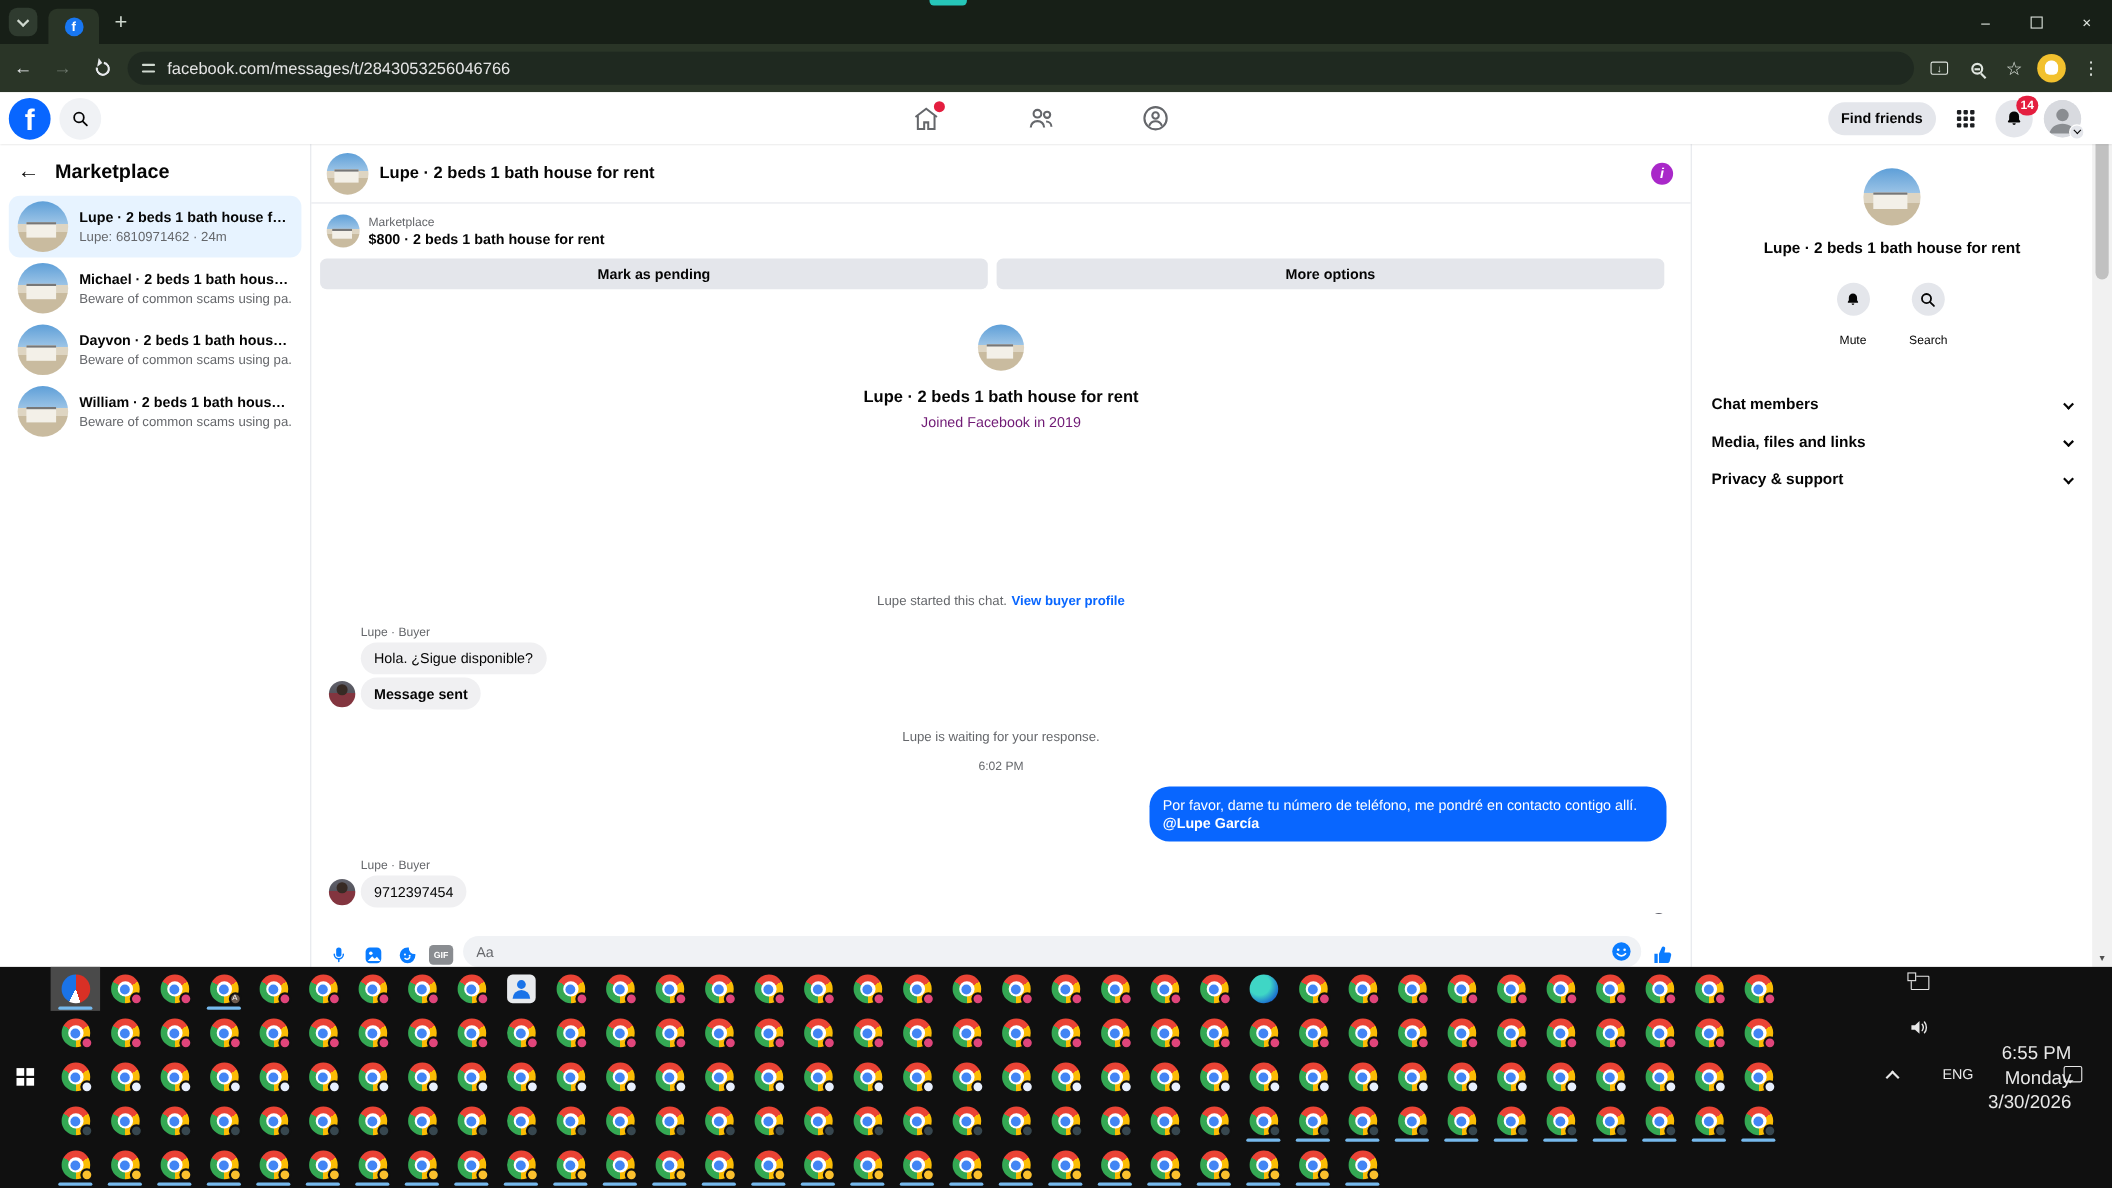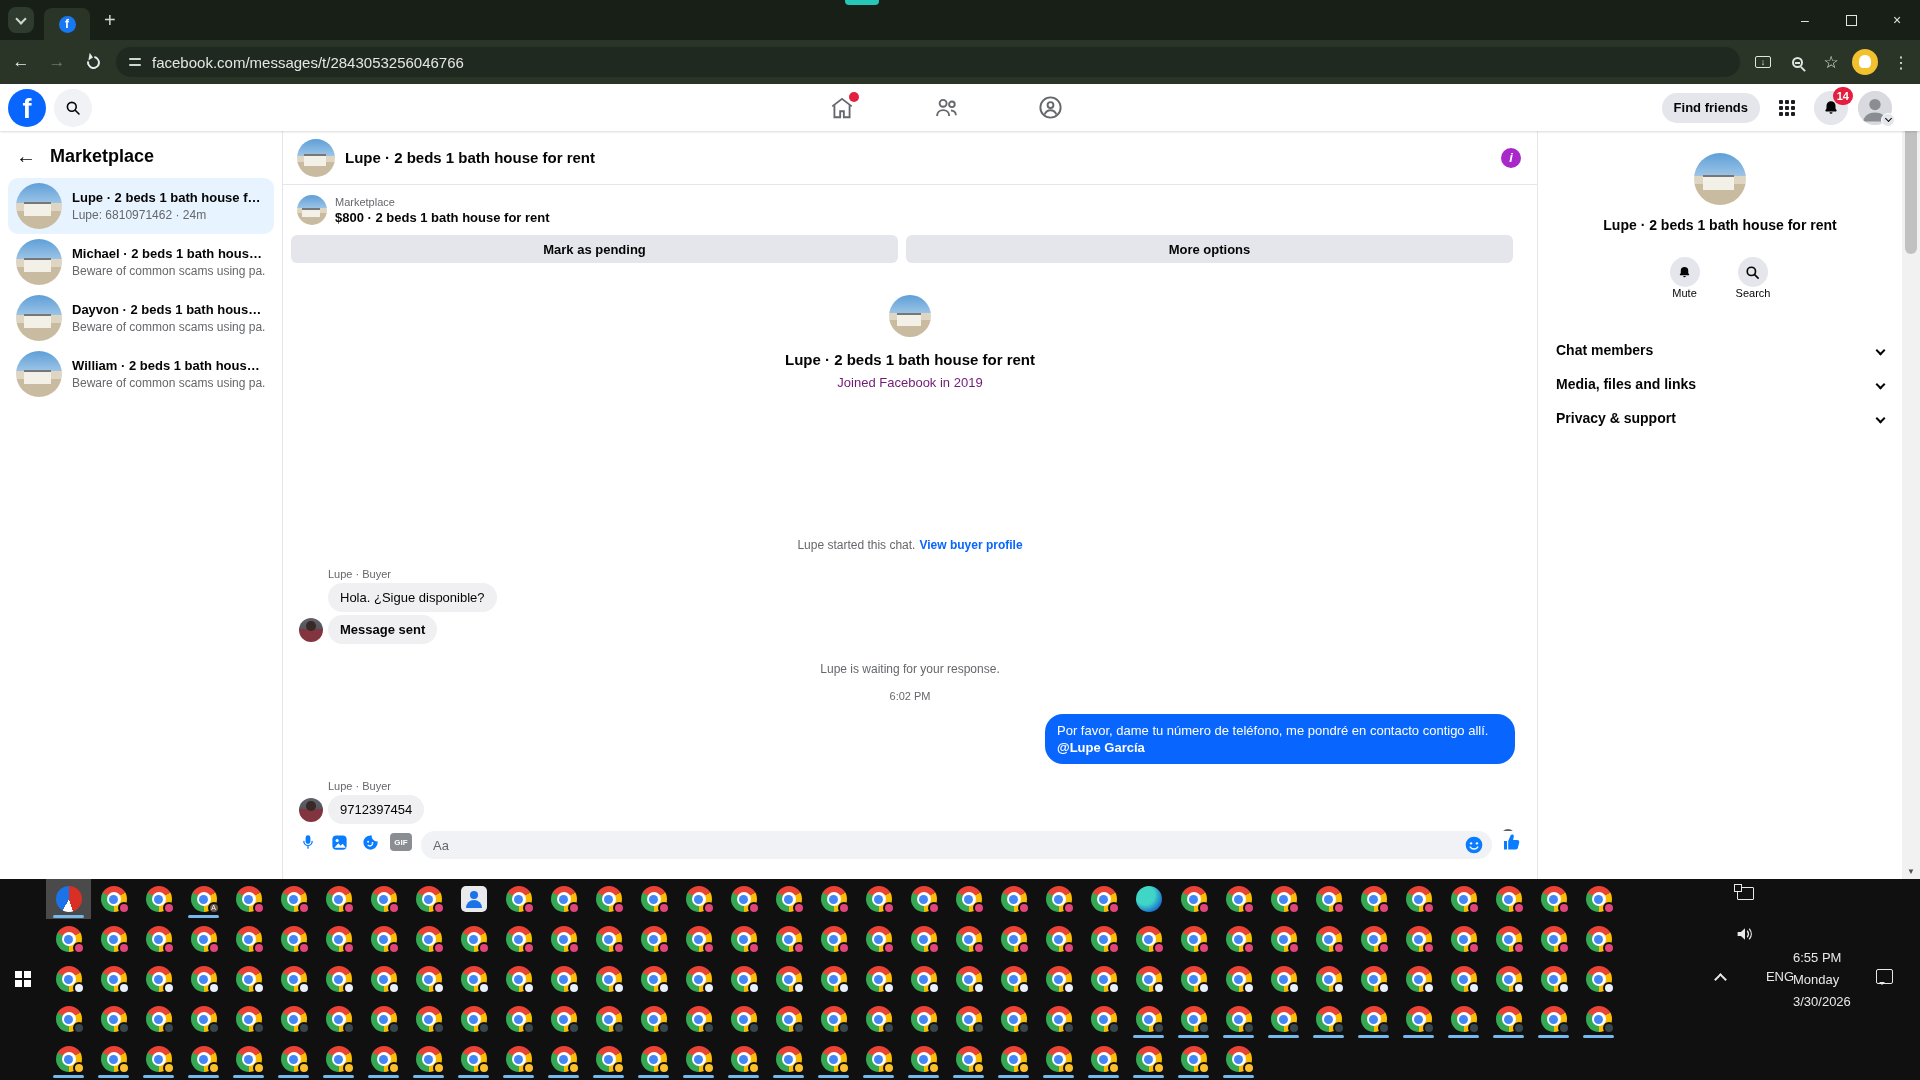--- a/index.html
+++ b/index.html
@@ -106,36 +106,36 @@
   .bubble.bold{font-weight:bold;}
   .msg-row .av{position:absolute;left:2px;bottom:2px;width:24px;height:24px;}
   .waiting{margin-top:18px;text-align:center;font-size:12px;color:#65676b;}
   .stamp{margin-top:14px;text-align:center;font-size:11px;color:#65676b;}
   .out-row{display:flex;justify-content:flex-end;margin-top:12px;padding-right:8px;}
   .out-bubble{max-width:470px;background:#0866ff;color:#fff;font-size:13px;line-height:17px;padding:8px 12px;border-radius:18px;}
   .out-bubble b{font-weight:bold;}
   .seen-row{display:flex;justify-content:flex-end;padding-right:8px;margin-top:5px;}
   .seen-row .av{width:14px;height:14px;}
 
-  .composer{height:48px;display:flex;align-items:flex-start;padding:0 14px;gap:9px;}
+  .composer{height:48px;display:flex;align-items:flex-end;padding:0 14px;gap:9px;}
   .cmp-ic{width:22px;height:22px;display:flex;align-items:center;justify-content:center;flex-shrink:0;}
   .gif-tile{width:22px;height:18px;background:#8a8d91;border-radius:4px;color:#fff;font-size:8px;font-weight:bold;display:flex;align-items:center;justify-content:center;}
   .input-wrap{flex:1;position:relative;}
   .msg-input{width:100%;height:28px;border:none;outline:none;background:#f0f2f5;border-radius:14px;padding:0 36px 0 12px;font-size:13px;color:#050505;}
   .msg-input::placeholder{color:#65676b;}
   .emoji-btn{position:absolute;right:8px;top:4px;width:20px;height:20px;}
 
   
   .details{width:365px;border-left:1px solid #e4e6eb;display:flex;flex-direction:column;align-items:center;padding-top:22px;}
   .details .av.big{width:52px;height:52px;}
   .det-name{font-size:14px;font-weight:bold;color:#050505;margin-top:12px;}
   .det-actions{display:flex;gap:36px;margin-top:24px;}
   .det-act{display:flex;flex-direction:column;align-items:center;}
   .det-circ{width:30px;height:30px;border-radius:50%;background:#e4e6eb;display:flex;align-items:center;justify-content:center;}
-  .det-lab{font-size:11px;color:#050505;margin-top:0;}
+  .det-lab{font-size:11px;color:#050505;margin-top:17px;}
   .det-sections{width:100%;margin-top:34px;}
   .det-sec{height:34px;display:flex;align-items:center;padding:0 18px;font-size:14px;font-weight:600;color:#050505;}
   .det-sec .chev-d{margin-left:auto;width:7px;height:7px;border-right:2px solid #050505;border-bottom:2px solid #050505;transform:rotate(45deg);}
 
   
   .taskbar{position:absolute;left:0;top:879px;width:1920px;height:201px;background:#101010;}
   .start{position:absolute;left:10px;top:87px;width:26px;height:26px;display:flex;align-items:center;justify-content:center;}
   .winlogo{display:grid;grid-template-columns:7px 7px;grid-template-rows:7px 7px;gap:1.5px;}
   .winlogo i{background:#fff;}
   .tb-grid{position:absolute;left:46px;top:0;}
@@ -152,21 +152,21 @@
   .t-snip{border-radius:50%;background:conic-gradient(#d93025 0 45%,#fff 45% 58%,#1a73e8 58% 100%);}
   .t-person{border-radius:5px;background:#e8eaed;}
   .t-person::before{content:"";position:absolute;left:9px;top:5px;width:8px;height:8px;border-radius:50%;background:#1a73e8;}
   .t-person::after{content:"";position:absolute;left:5px;top:14px;width:16px;height:8px;border-radius:8px 8px 0 0;background:#1a73e8;}
   .t-edge{background:radial-gradient(circle at 35% 35%,#3fd6c5 0 40%,#1b6fd0 75%);}
   .tray{position:absolute;color:#e8e8e8;}
   .tray-net{left:1737px;top:8px;width:17px;height:13px;border:1.5px solid #e8e8e8;border-radius:1px;}
   .tray-net::before{content:"";position:absolute;left:-4px;top:-4px;width:6px;height:6px;border:1.5px solid #e8e8e8;background:#101010;}
   .tray-chev{left:1716px;top:96px;width:9px;height:9px;border-top:2px solid #e8e8e8;border-right:2px solid #e8e8e8;transform:rotate(-45deg);}
   .tray-lang{left:1756px;top:90px;width:48px;text-align:center;font-size:13px;}
-  .tray-clock{left:1793px;top:68px;width:90px;text-align:left;font-size:13px;line-height:22px;}
+  .tray-clock{left:1793px;top:68px;width:90px;text-align:right;font-size:17px;line-height:22px;}
   .tray-action{left:1876px;top:90px;width:17px;height:15px;border:1.5px solid #e8e8e8;border-radius:2px;}
   .tray-action::after{content:"";position:absolute;left:2px;bottom:-5px;width:0;height:0;border:3px solid transparent;border-top-color:#e8e8e8;}
   .tray-vol{left:1736px;top:47px;}
 </style>
 </head>
 <body>
 
 <div id="screen">
 
   <div class="titlebar">

